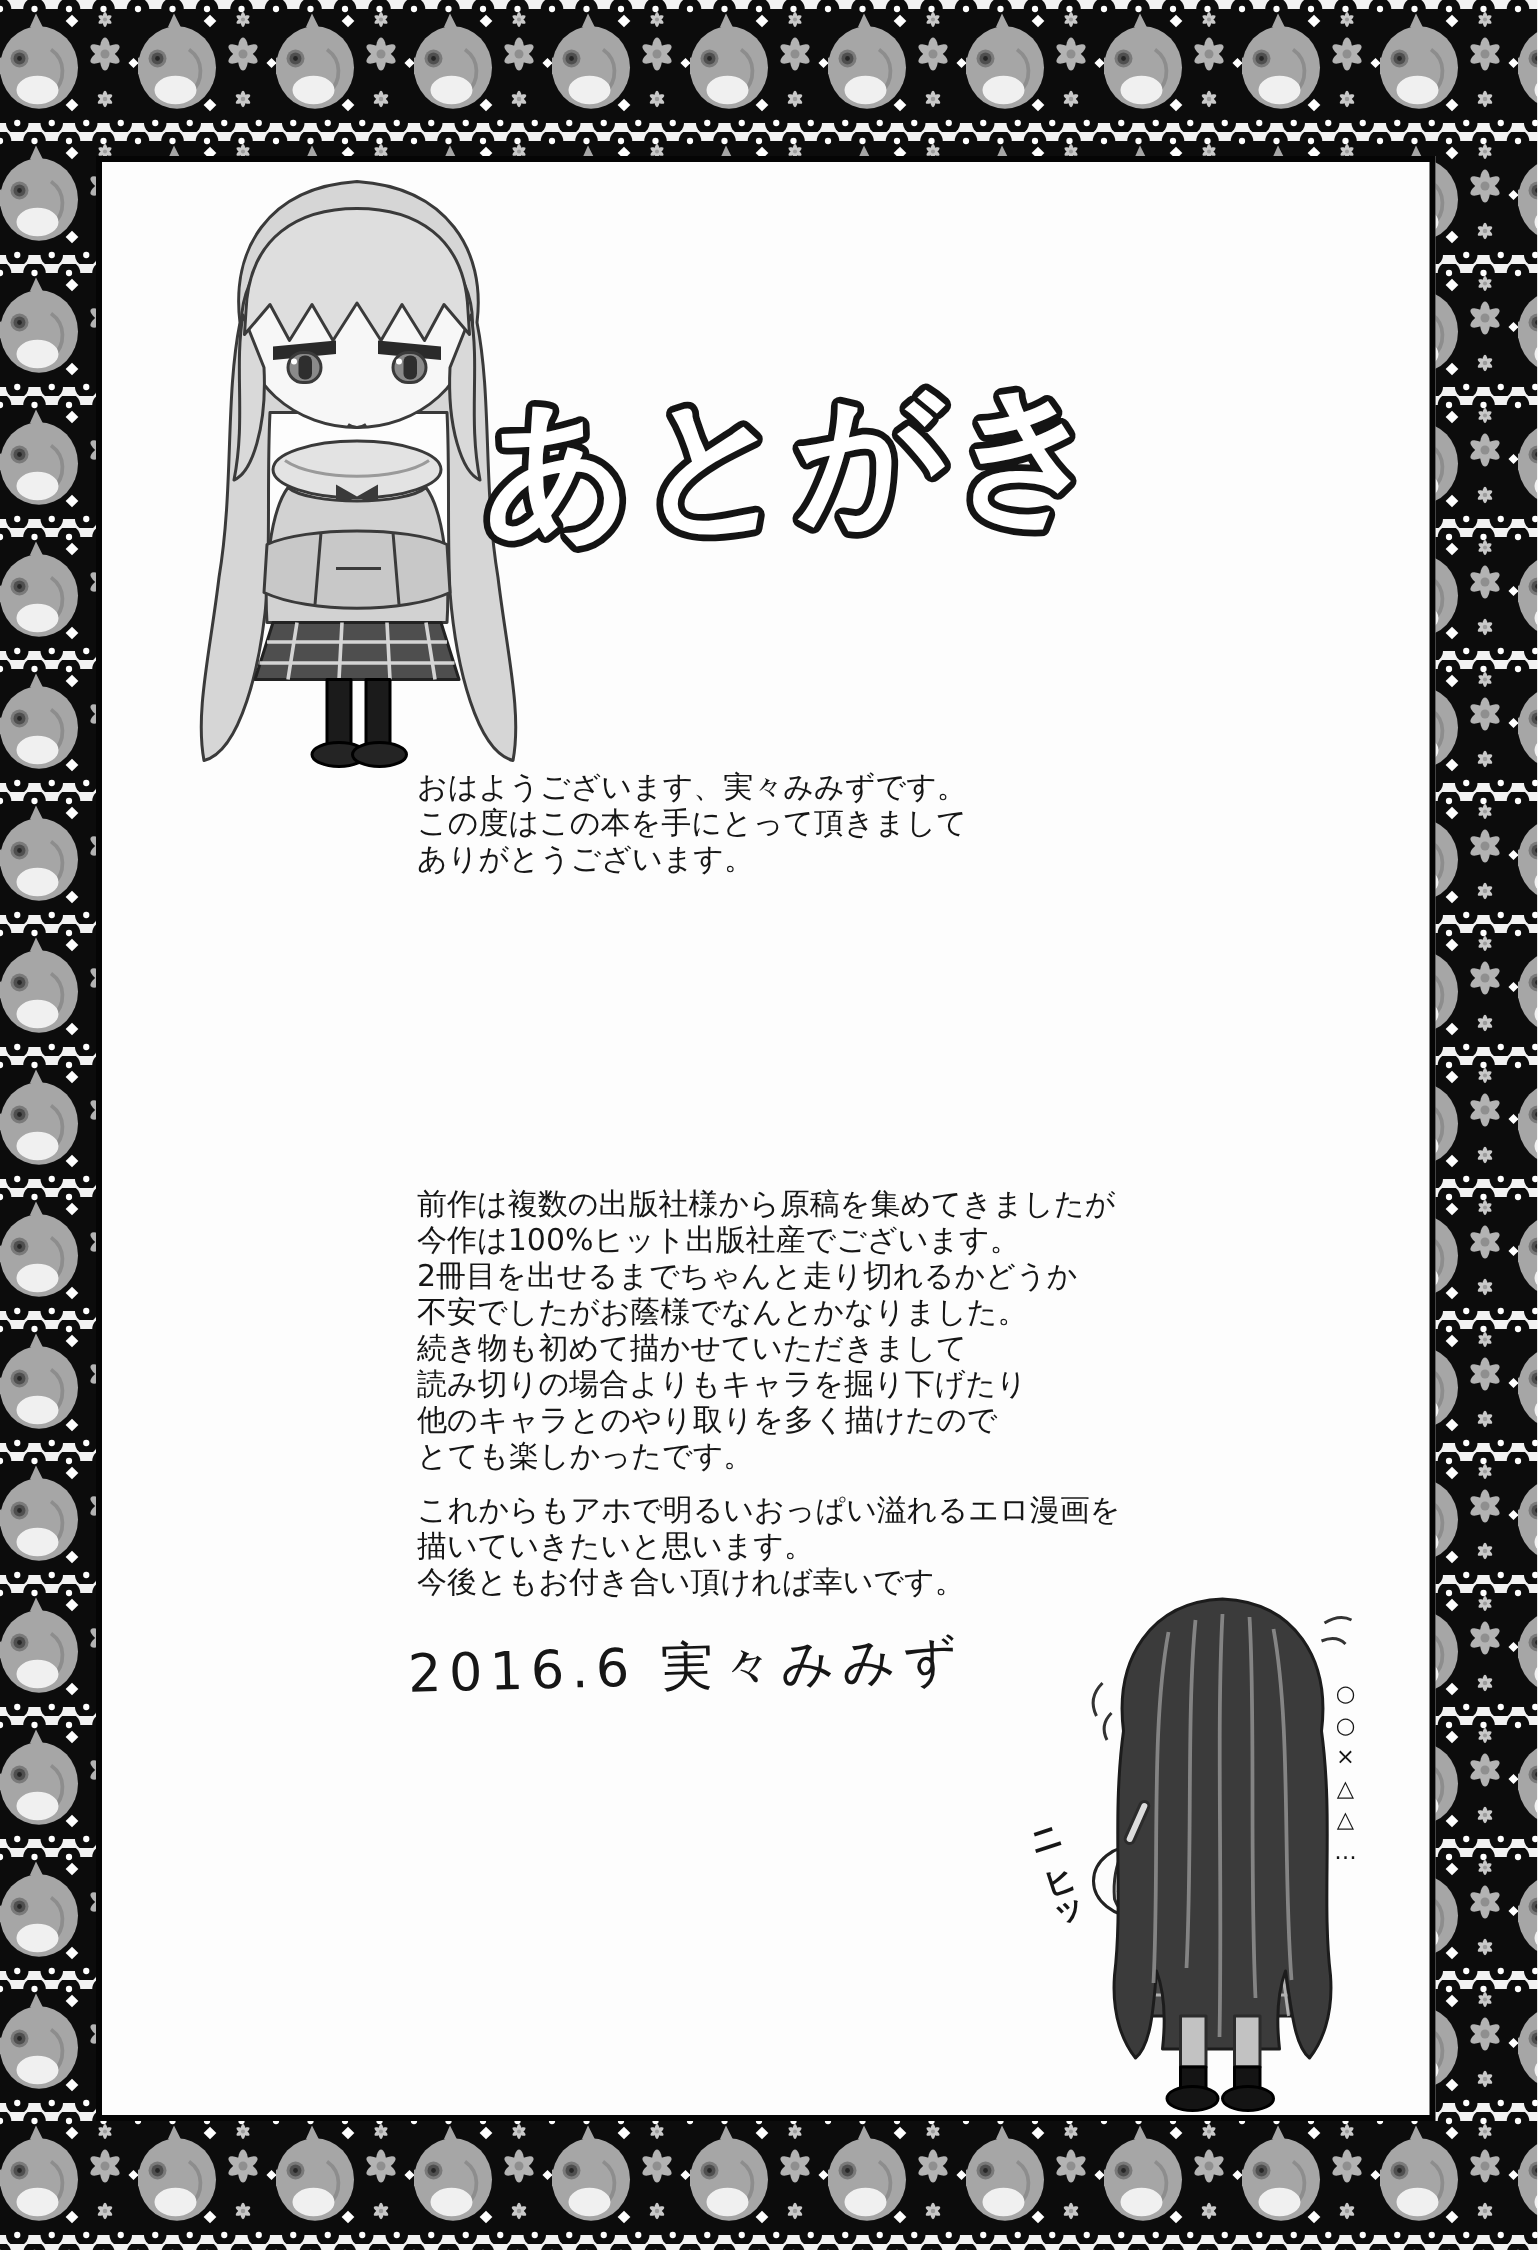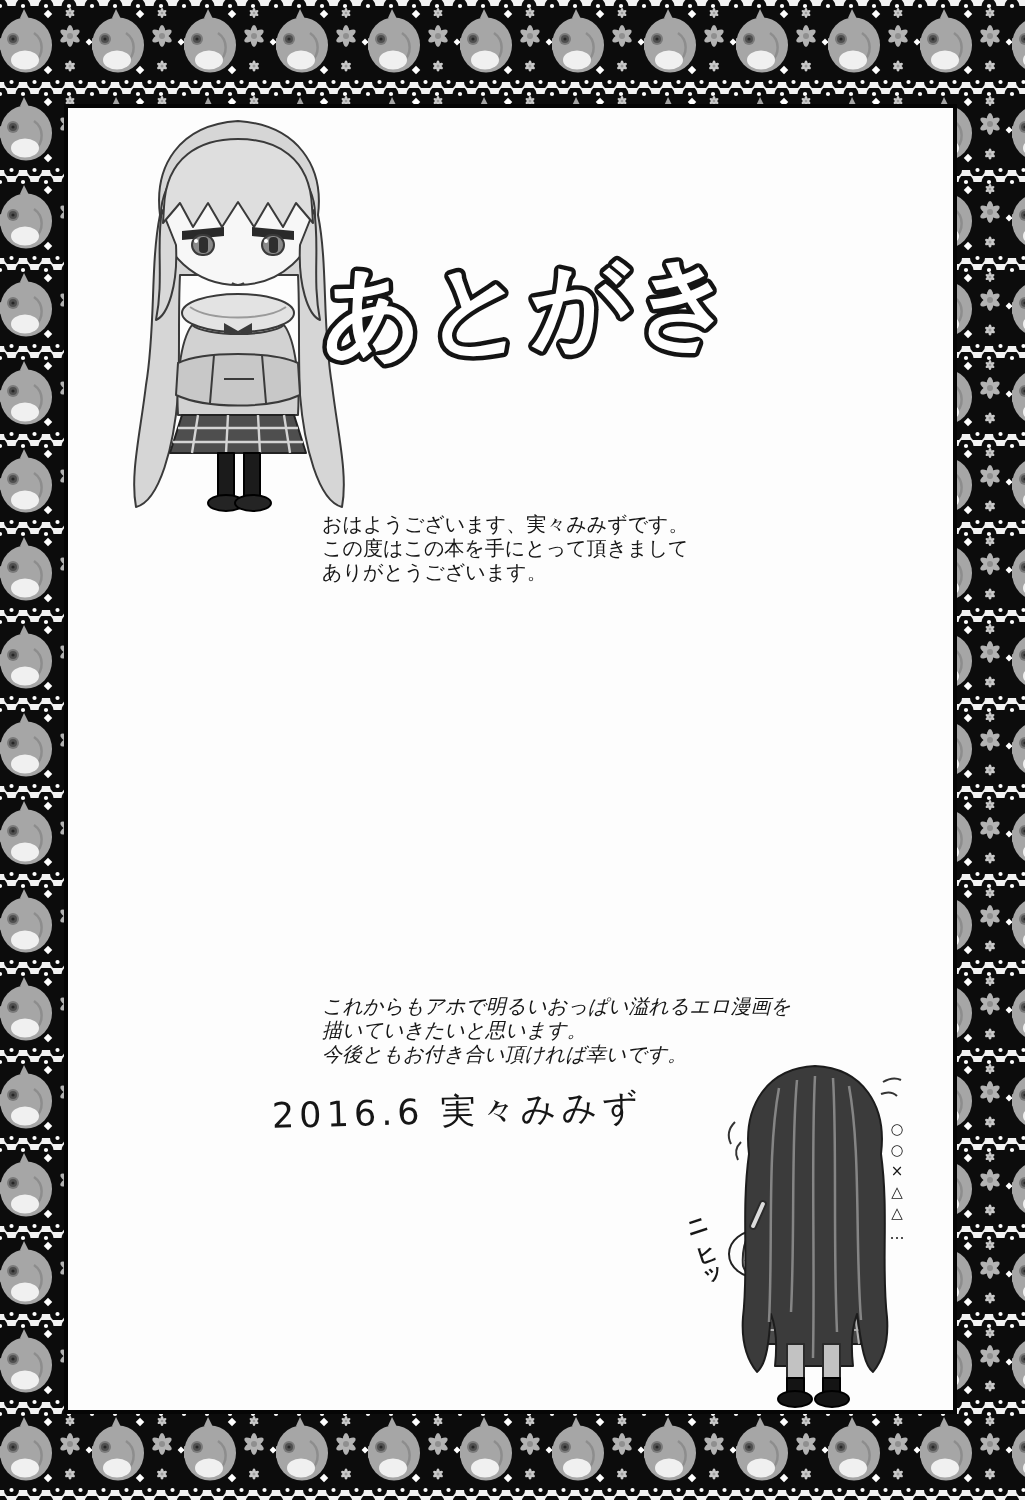--- a/index.html
+++ b/index.html
@@ -10,22 +10,22 @@
   html,body{width:1025px;height:1500px;overflow:hidden;background:#fff;
     font-family:"DejaVu Sans","Liberation Sans",sans-serif;}
   .canvas{position:relative;width:1025px;height:1500px;background:#f4f4f4;}
   .lace-bg{position:absolute;left:0;top:0;}
   .paper{position:absolute;left:64px;top:104px;width:893px;height:1310px;
     background:var(--paper);border:4px solid #050505;}
   .chibi1{position:absolute;left:52px;top:7px;width:240px;height:400px;}
   .title-svg{position:absolute;left:262px;top:110px;width:400px;height:170px;overflow:visible;}
   .title-svg text{font-family:"DejaVu Sans","Liberation Sans",sans-serif;font-weight:bold;letter-spacing:4px;}
   .para{position:absolute;left:210px;width:580px;white-space:pre-line;
-    color:var(--ink);font-size:20px;line-height:24px;letter-spacing:0px;margin-left:44px;}
-  .p1{top:404px;} .p2{top:496px;} .p3{top:682px;} .p4{top:886px;font-style:italic;}
+    color:var(--ink);font-size:20px;line-height:24px;letter-spacing:0px;}
+  .p1{top:404px;} .p2{top:496px;} .p3{top:682px;} .p4{top:886px;}
   .signature{position:absolute;left:204px;top:980px;color:var(--ink);
     font-size:35px;letter-spacing:5px;font-weight:500;transform:rotate(-1.5deg);}
   .vtext{position:absolute;writing-mode:vertical-rl;text-orientation:upright;color:var(--ink);}
   .mutter{left:820px;top:1012px;font-size:15px;letter-spacing:3px;height:110px;}
   .snicker{left:622px;top:1098px;font-size:21px;font-weight:bold;letter-spacing:2px;
     transform:rotate(-18deg);height:80px;}
   .chibi2{position:absolute;left:647px;top:954px;width:200px;height:348px;}
 </style>
 </head>
 <body>
@@ -138,20 +138,28 @@
       </g>
     </svg>
 
     <svg class="title-svg" viewBox="0 0 400 170">
       <text x="200" y="122" text-anchor="middle" font-size="98" fill="#ffffff" stroke="#141414" stroke-width="9" stroke-linejoin="round" paint-order="stroke" transform="rotate(-2 200 90)">あとがき</text>
     </svg>
 
     <div class="para p1">おはようございます、実々みみずです。
 この度はこの本を手にとって頂きまして
 ありがとうございます。</div>
+    <div class="para p3">前作は複数の出版社様から原稿を集めてきましたが
+今作は100%ヒット出版社産でございます。
+2冊目を出せるまでちゃんと走り切れるかどうか
+不安でしたがお蔭様でなんとかなりました。
+続き物も初めて描かせていただきまして
+読み切りの場合よりもキャラを掘り下げたり
+他のキャラとのやり取りを多く描けたので
+とても楽しかったです。</div>
     <div class="para p4">これからもアホで明るいおっぱい溢れるエロ漫画を
 描いていきたいと思います。
 今後ともお付き合い頂ければ幸いです。</div>
 
     <div class="signature">2016.6 実々みみず</div>
 
     <div class="vtext mutter">○○×△△…</div>
     <div class="vtext snicker">ニヒッ</div>
 
     <svg class="chibi2" viewBox="0 0 200 348" aria-hidden="true">

